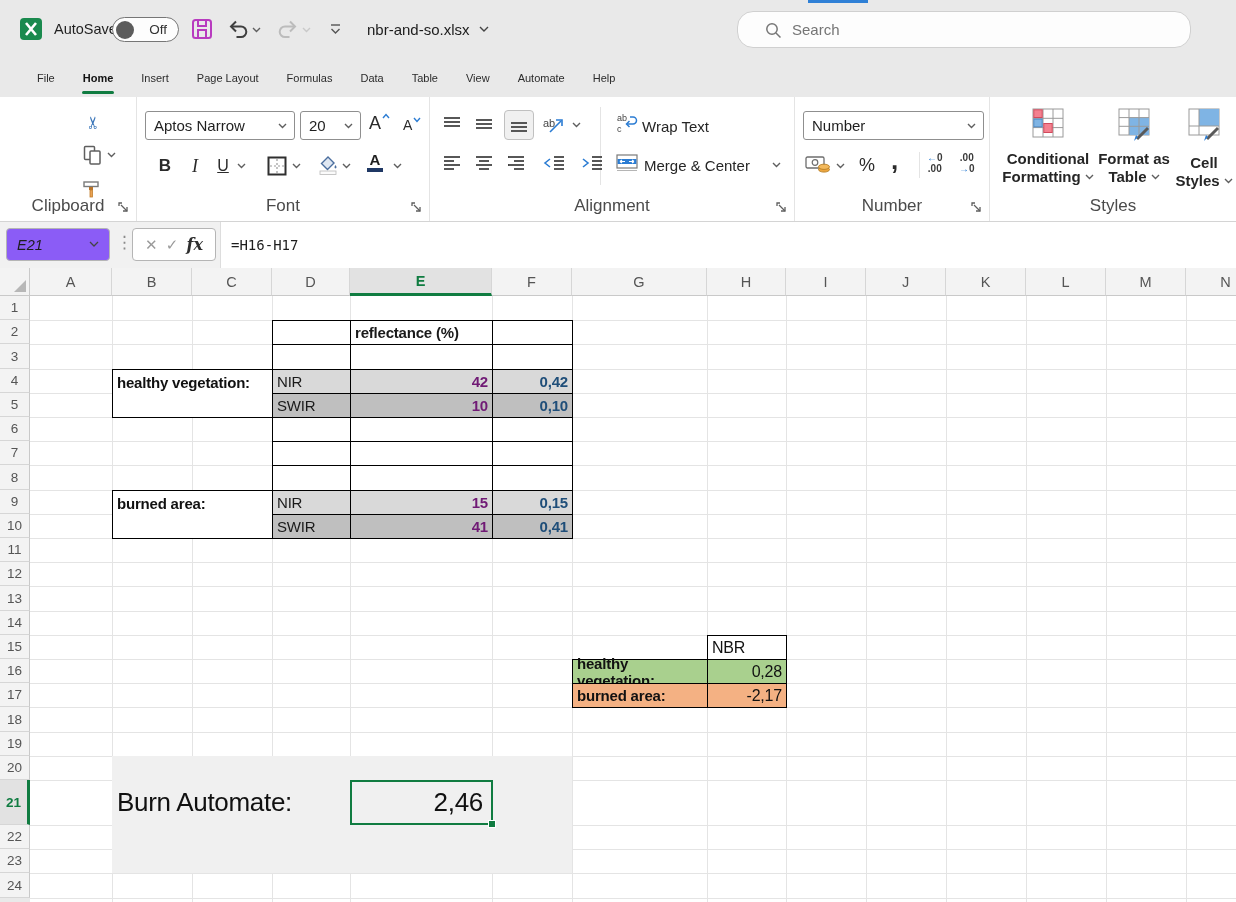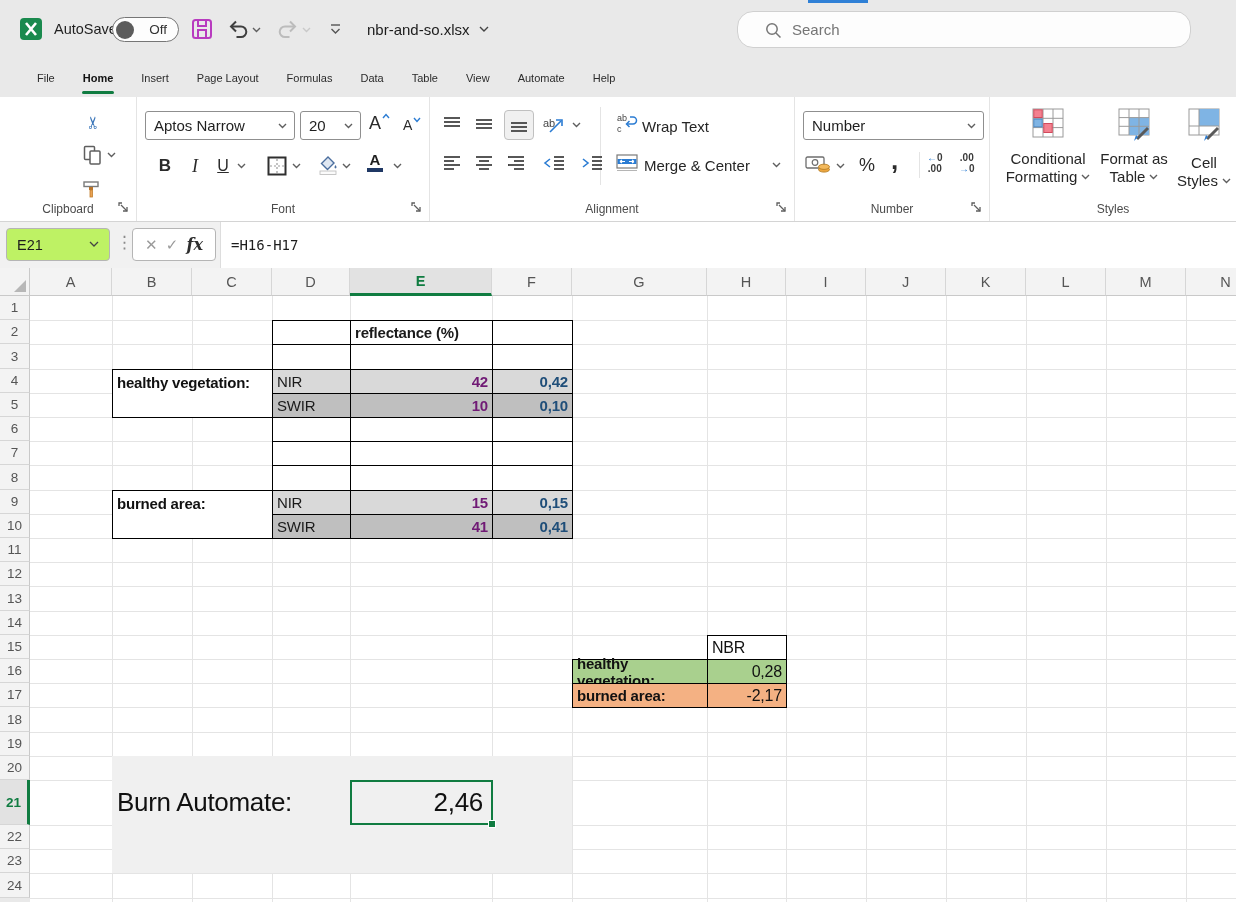--- a/index.html
+++ b/index.html
@@ -23,47 +23,47 @@
 
   
   #tabrow { position:absolute; left:0; top:58px; width:1236px; height:39px; background:#e9e9e9; display:flex; align-items:center; padding-left:23px; }
   .tab { position:relative; height:39px; display:flex; align-items:center; padding:0 14px; font-size:11px; color:#2b2b2b; cursor:default; }
   .tab.active { font-weight:700; color:#111; }
   .tab.active::after { content:""; position:absolute; left:13px; right:13px; bottom:3px; height:3px; background:#107c41; border-radius:2px; }
 
   
   #ribbon { position:absolute; left:0; top:97px; width:1236px; height:125px; background:#ffffff; border-bottom:1px solid #d4d4d4; }
   .rgroup { position:absolute; top:0; height:124px; border-right:1px solid #e4e4e4; }
-  .glabel { position:absolute; bottom:5px; left:0; right:0; text-align:center; font-size:12px; color:#4b4b4b; }
+  .glabel { position:absolute; bottom:5px; left:0; right:0; text-align:center; font-size:17px; color:#4b4b4b; }
   .launcher { position:absolute; right:7px; bottom:8px; }
   .combo { position:absolute; border:1px solid #8f8f8f; border-radius:3px; background:#fff; display:flex; align-items:center; font-size:15px; color:#1f1f1f; }
   .combo .cval { flex:1; padding-left:8px; white-space:nowrap; overflow:hidden; }
   .combo .chev { margin-right:7px; }
   .ribtxt { font-size:15px; color:#262626; white-space:nowrap; }
   .iconbtn { position:absolute; display:flex; align-items:center; justify-content:center; }
   #paste-btn { position:absolute; left:24px; top:10px; width:48px; height:94px; display:flex; flex-direction:column; align-items:center; }
   #paste-btn .lbl { margin-top:7px; font-size:15px; color:#262626; }
   .bold-b { font-weight:700; font-size:17px; color:#2b2b2b; }
   .ital-i { font-style:italic; font-family:"Liberation Serif",serif; font-size:18px; color:#2b2b2b; }
   .und-u { font-size:16px; color:#2b2b2b; text-decoration:underline; }
   .sel-box { border:1px solid #c0c0c0; background:#f0f0f0; border-radius:4px; }
   .vdiv { position:absolute; width:1px; background:#e4e4e4; }
   .font-grow { display:flex; align-items:flex-start; gap:1px; font-size:18px; color:#2b2b2b; }
   .font-shrink { display:flex; align-items:flex-start; gap:1px; font-size:14px; color:#2b2b2b; }
   .colorA { display:flex; flex-direction:column; align-items:center; line-height:14px; }
   .colorA .Atxt { font-weight:700; font-size:15px; color:#1f1f1f; }
   .colorA .bar { width:16px; height:4px; margin-top:1px; }
   .decbtn { position:absolute; display:flex; flex-direction:column; align-items:center; font-size:10px; line-height:11px; color:#3a3a3a; font-weight:600; }
   .decbtn .blue { color:#2b7cd3; }
-  .stylebtn { position:absolute; top:8px; display:flex; flex-direction:column; align-items:center; }
+  .stylebtn { position:absolute; top:8px; display:flex; flex-direction:column; align-items:center;font-weight:bold; }
   .stylebtn .l { font-size:15px; color:#262626; line-height:18px; white-space:nowrap; display:flex; align-items:center; gap:4px; }
 
   
   #formulabar { position:absolute; left:0; top:222px; width:1236px; height:46px; background:#f1f1f1; }
-  #name-box { position:absolute; left:6px; top:6px; width:104px; height:33px; background:#bef264; border:1px solid #b5b5b5; border-radius:4px; display:flex; align-items:center; }
+  #name-box { position:absolute; left:6px; top:6px; width:104px; height:33px; background:#8b5cf6; border:1px solid #b5b5b5; border-radius:4px; display:flex; align-items:center;font-style:italic; }
   #name-box .nv { flex:1; padding-left:10px; font-size:14.5px; color:#1d1d1d; }
   #fx-dots { position:absolute; left:116px; top:10px; font-size:17px; color:#8a8a8a; }
   #fx-box { position:absolute; left:132px; top:6px; width:84px; height:33px; background:#fff; border:1px solid #b5b5b5; border-radius:4px; display:flex; align-items:center; justify-content:space-around; padding:0 8px; }
   .fxgrey { color:#9a9a9a; font-size:15px; }
   #fx-label { font-family:"DejaVu Serif",serif; font-style:italic; font-weight:600; font-size:16px; color:#2e2e2e; }
   #formula-area { position:absolute; left:220px; top:0; width:1016px; height:46px; background:#fff; border-left:1px solid #ddd; display:flex; align-items:center; }
   #formula-text { padding-left:10px; font-family:"DejaVu Sans Mono",monospace; font-size:14px; color:#1d1d1d; }
 
   
   #grid { position:absolute; left:0; top:0; width:1236px; height:902px; pointer-events:none; }

